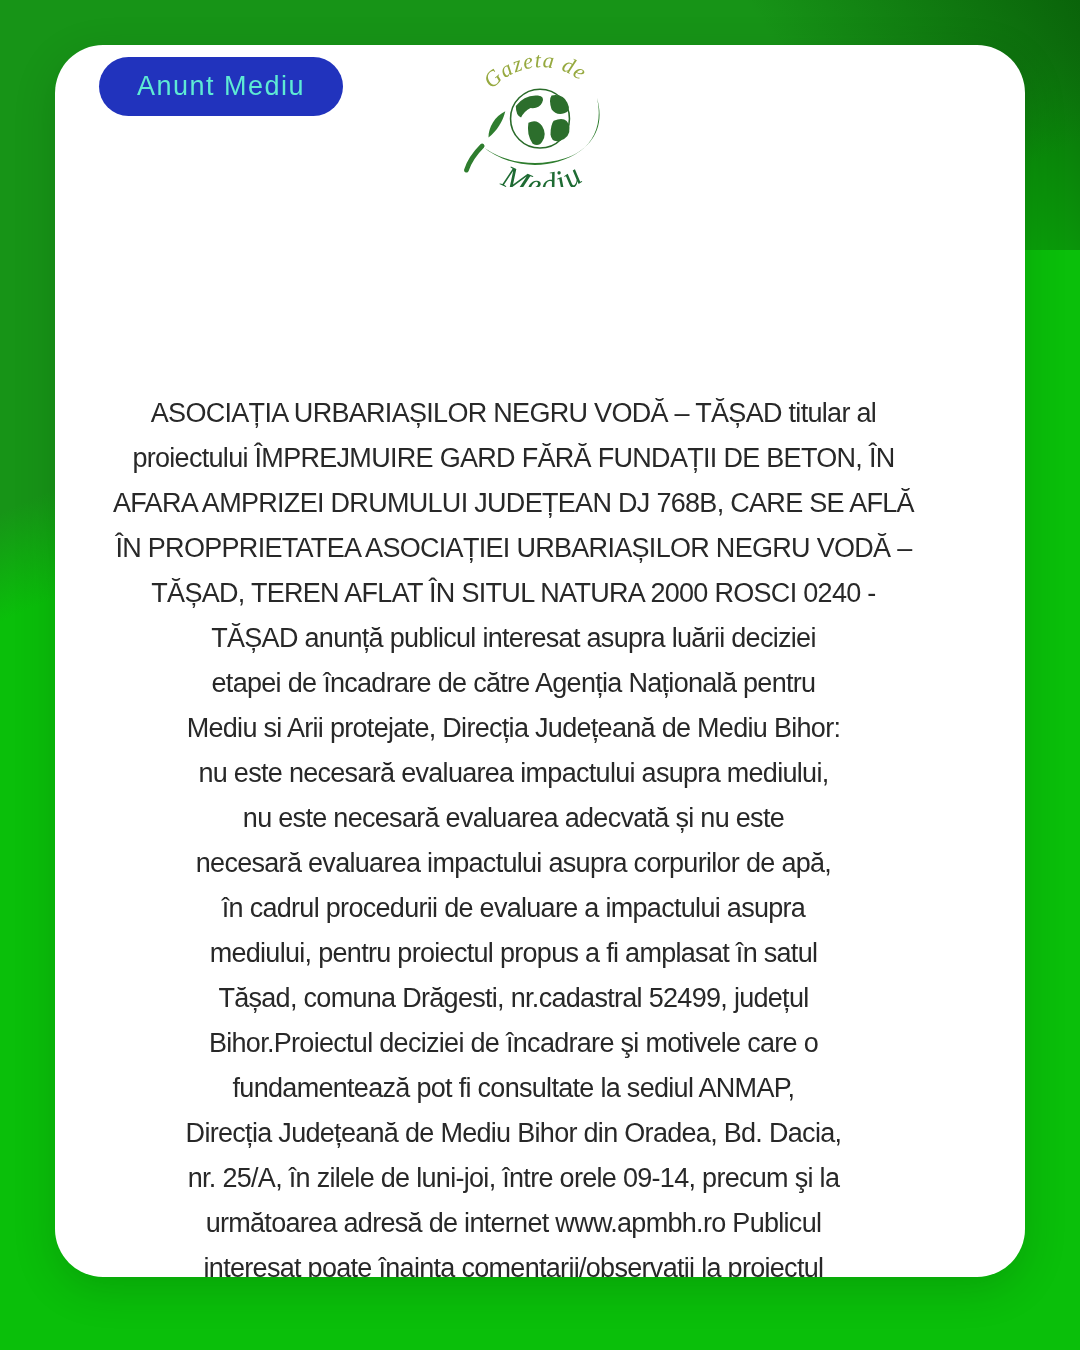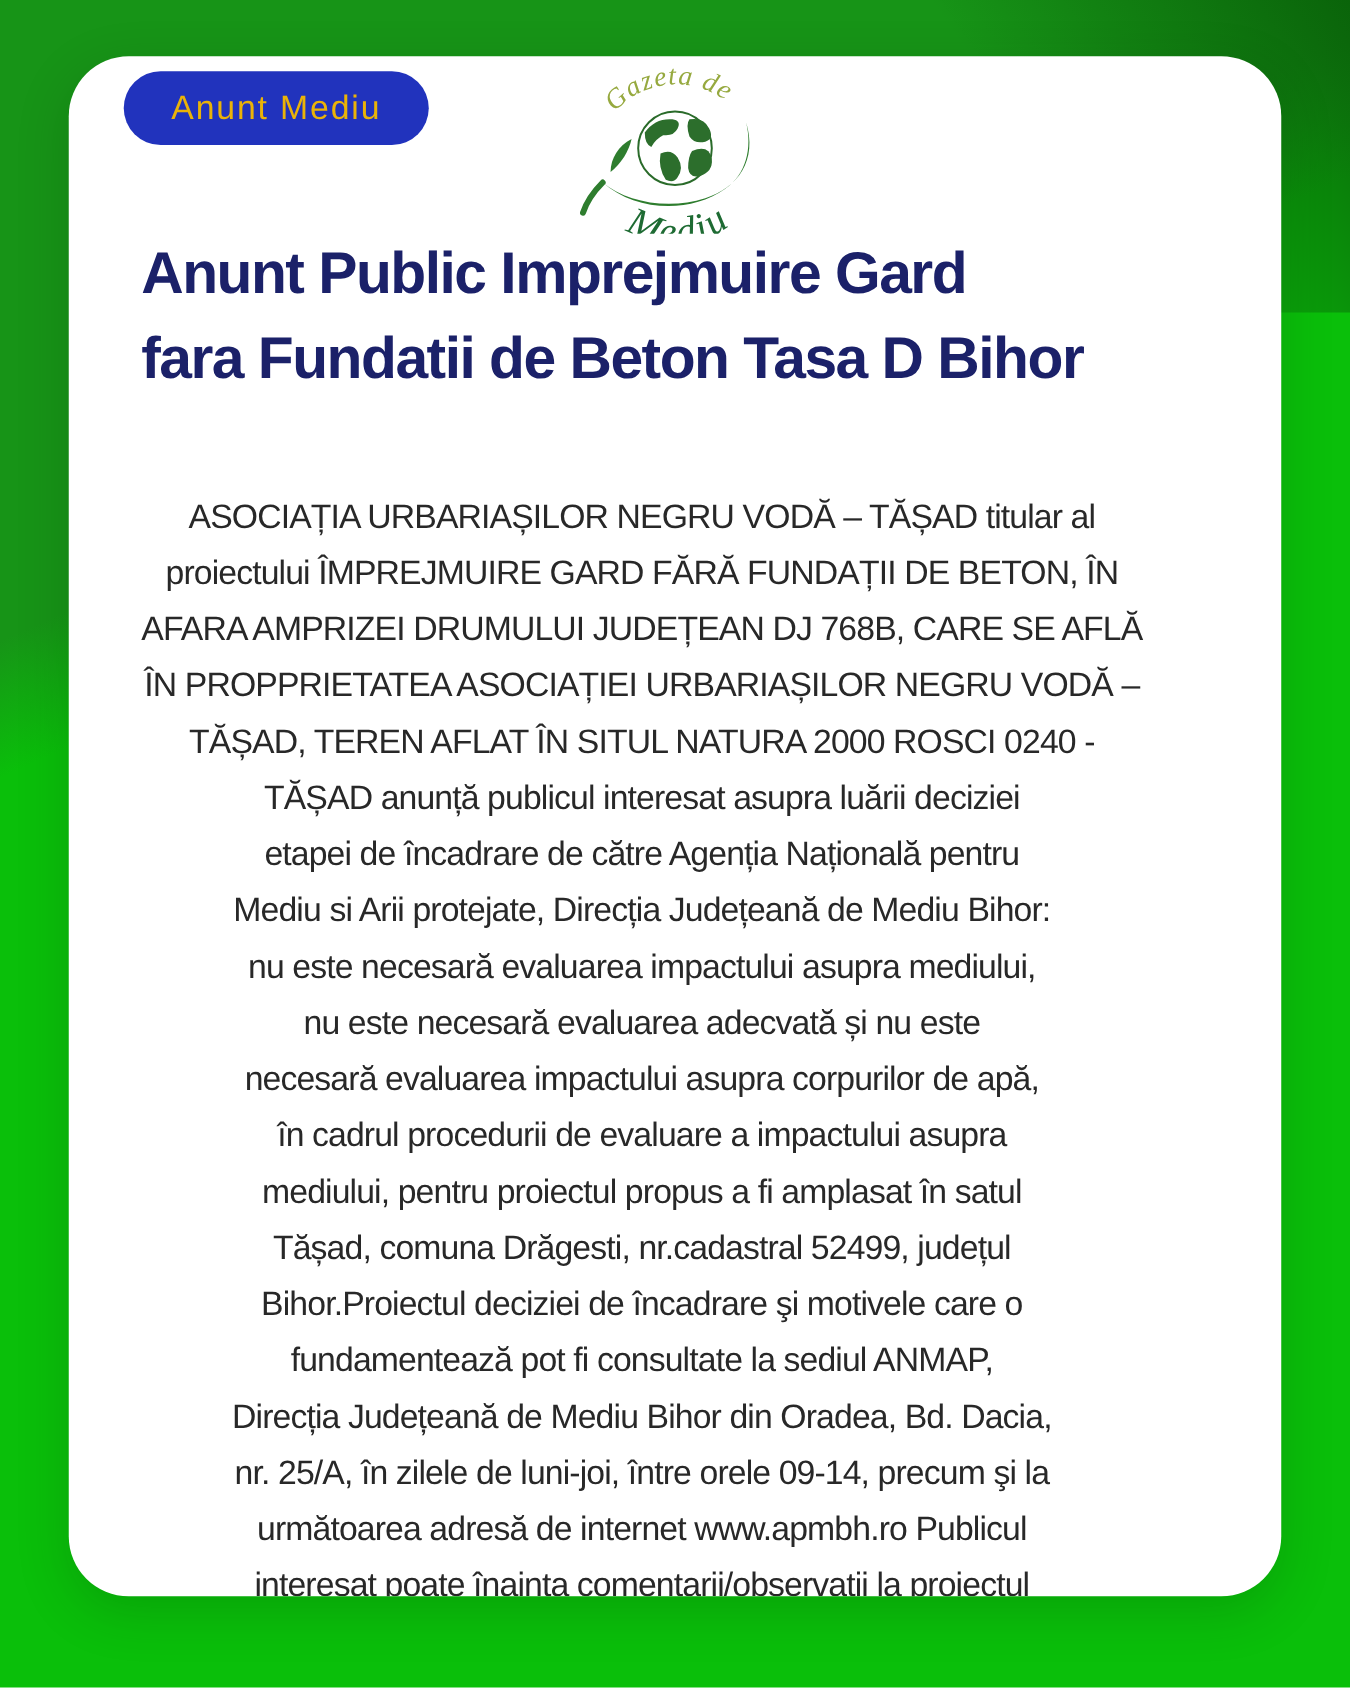--- a/index.html
+++ b/index.html
@@ -27,21 +27,21 @@
     position:absolute;top:0;right:0;width:470px;height:250px;
     background:linear-gradient(235deg, var(--green-darkest) 0%, rgba(10,100,10,0) 52%);
   }
   .card{
     position:absolute;left:55px;top:45px;width:970px;height:1232px;
     background:var(--card-bg);border-radius:48px;overflow:hidden;
     box-shadow:0 12px 42px rgba(0,40,0,.18);
   }
   .badge{
     position:absolute;left:44px;top:12px;
-    background:var(--badge-blue);color:#eab308;
+    background:var(--badge-blue);color:#5eead4;
     border-radius:30px;padding:14px 38px;
     font-size:27px;font-weight:500;letter-spacing:1.5px;
   }
   .logo{
     position:absolute;left:50%;top:0;transform:translateX(-50%);
     width:190px;height:142px;
   }
   .logo svg{width:100%;height:100%;}
   .logo .arc-top-text{
     font-family:"Liberation Serif", serif;font-style:italic;
@@ -96,22 +96,20 @@
 
       <text class="arc-top-text">
         <textPath href="#arc-top" startOffset="50%" text-anchor="middle">Gazeta de</textPath>
       </text>
       <text class="arc-bottom-text">
         <textPath href="#arc-bottom" startOffset="50%" text-anchor="middle">Mediu</textPath>
       </text>
     </svg>
   </div>
 
-  <h1 class="title">Anunt Public Imprejmuire Gard
-fara Fundatii de Beton Tasa D Bihor</h1>
 
   <p class="body-text">ASOCIAȚIA URBARIAȘILOR NEGRU VODĂ – TĂȘAD titular al
 proiectului ÎMPREJMUIRE GARD FĂRĂ FUNDAȚII DE BETON, ÎN
 AFARA AMPRIZEI DRUMULUI JUDEȚEAN DJ 768B, CARE SE AFLĂ
 ÎN PROPPRIETATEA ASOCIAȚIEI URBARIAȘILOR NEGRU VODĂ –
 TĂȘAD, TEREN AFLAT ÎN SITUL NATURA 2000 ROSCI 0240 -
 TĂȘAD anunță publicul interesat asupra luării deciziei
 etapei de încadrare de către Agenția Națională pentru
 Mediu si Arii protejate, Direcția Județeană de Mediu Bihor:
 nu este necesară evaluarea impactului asupra mediului,

